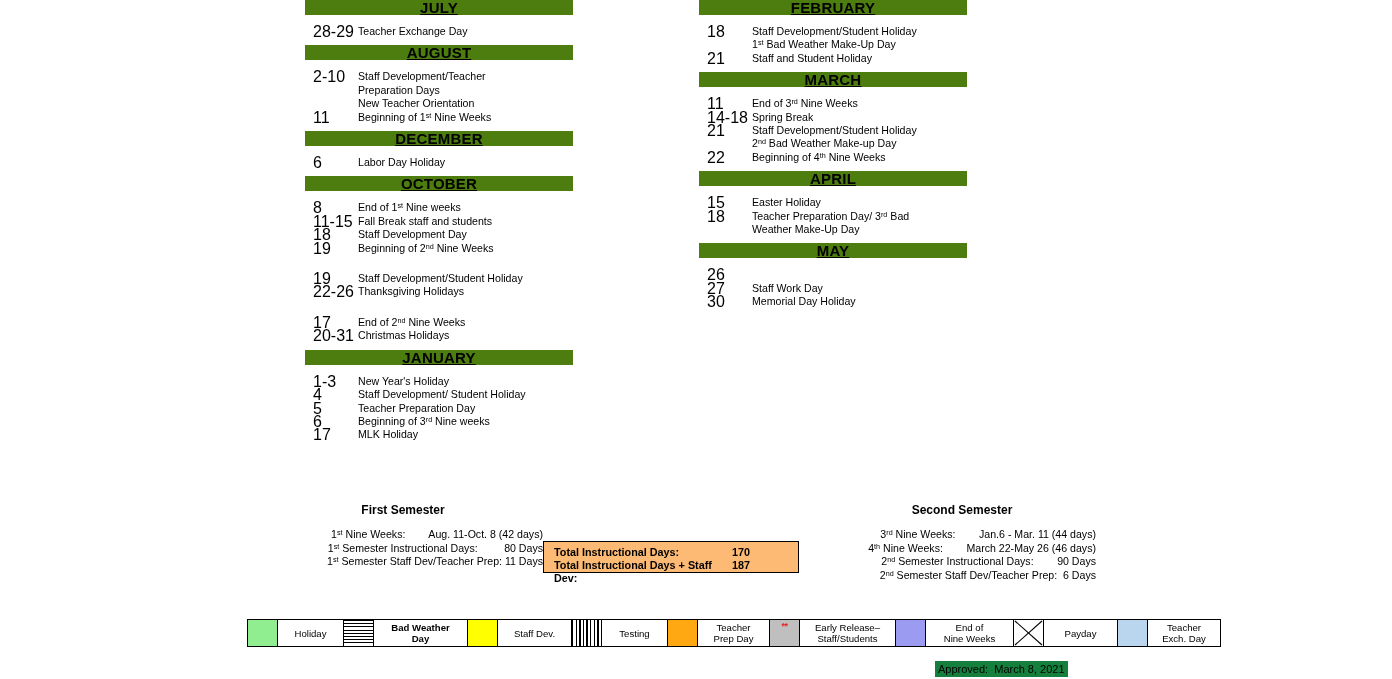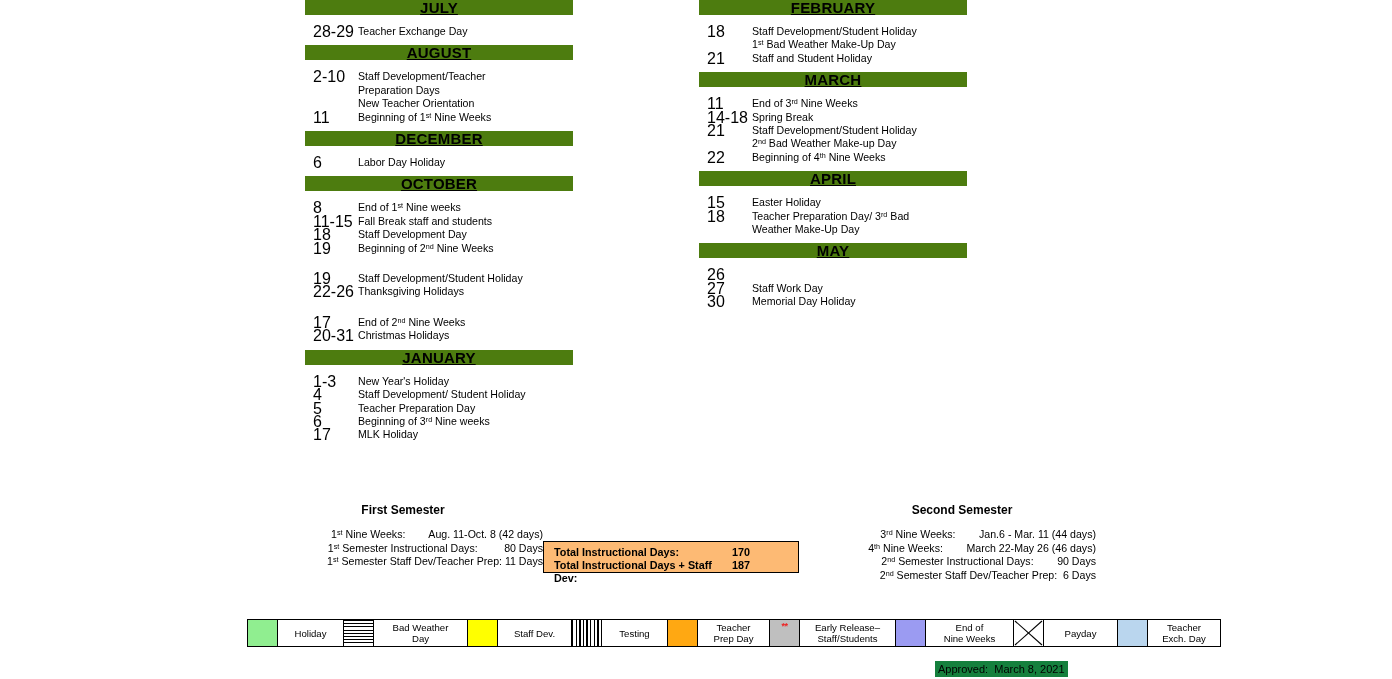--- a/index.html
+++ b/index.html
@@ -394,21 +394,21 @@
     <div class="total-line">
       <div class="total-label">Total Instructional Days + Staff Dev:</div>
       <div class="total-value">187</div>
     </div>
   </div>
 
 <div id="legend">
     <div class="lg-swatch sw-green"></div>
     <div class="lg-label" style="width: 66px; flex: 0 0 66px;">Holiday</div>
     <div class="lg-swatch sw-hlines"></div>
-    <div class="lg-label" style="width: 94px; flex: 0 0 94px;">Bad Weather
+    <div class="lg-label" style="width: 94px; flex: 0 0 94px; font-weight: bold;">Bad Weather
 Day</div>
     <div class="lg-swatch sw-yellow"></div>
     <div class="lg-label" style="width: 74px; flex: 0 0 74px;">Staff Dev.</div>
     <div class="lg-swatch sw-vlines"></div>
     <div class="lg-label" style="width: 66px; flex: 0 0 66px;">Testing</div>
     <div class="lg-swatch sw-orange"></div>
     <div class="lg-label" style="width: 72px; flex: 0 0 72px;">Teacher
 Prep Day</div>
     <div class="lg-swatch sw-gray">
       <div class="asterisks">**</div>

